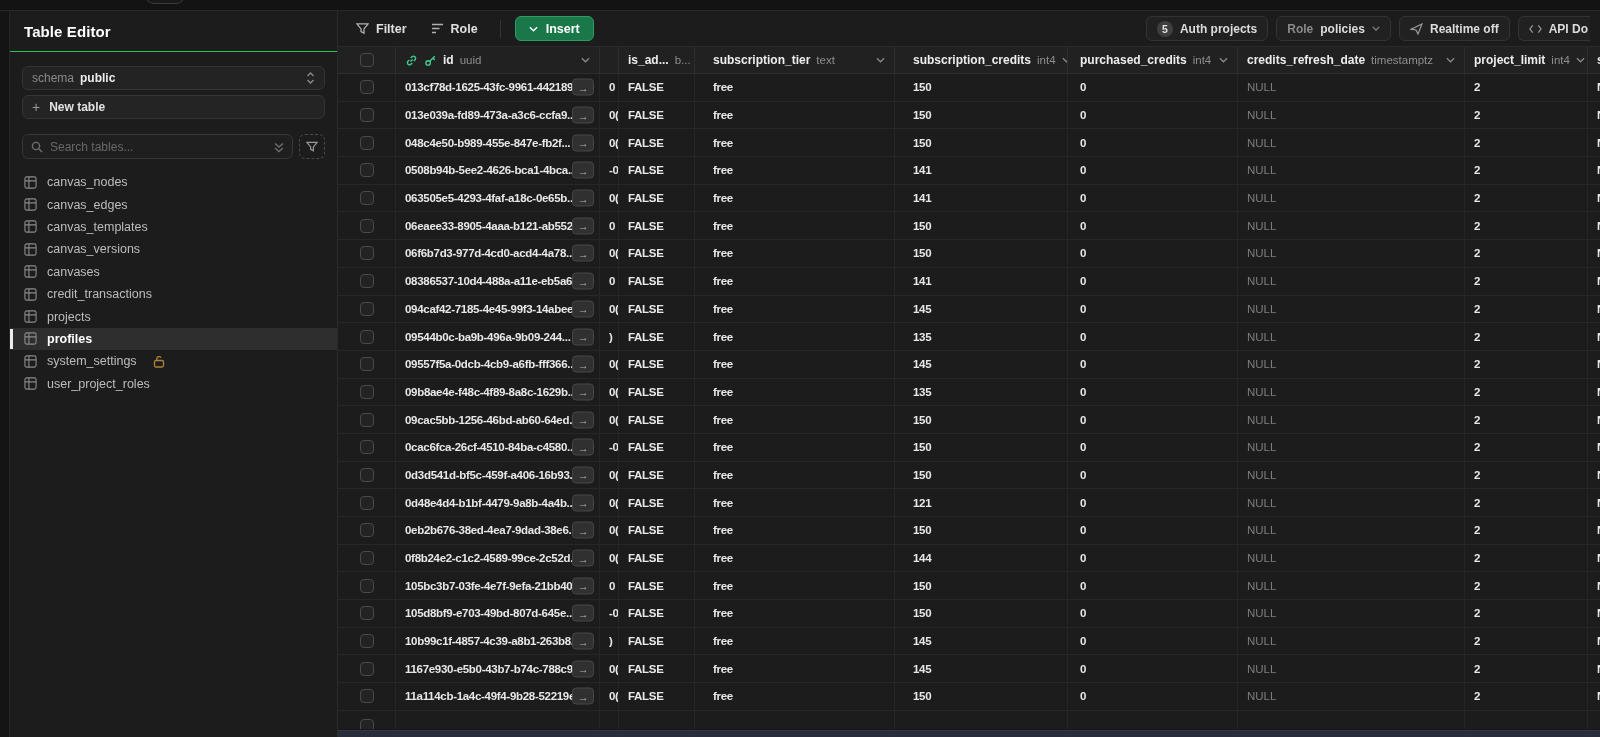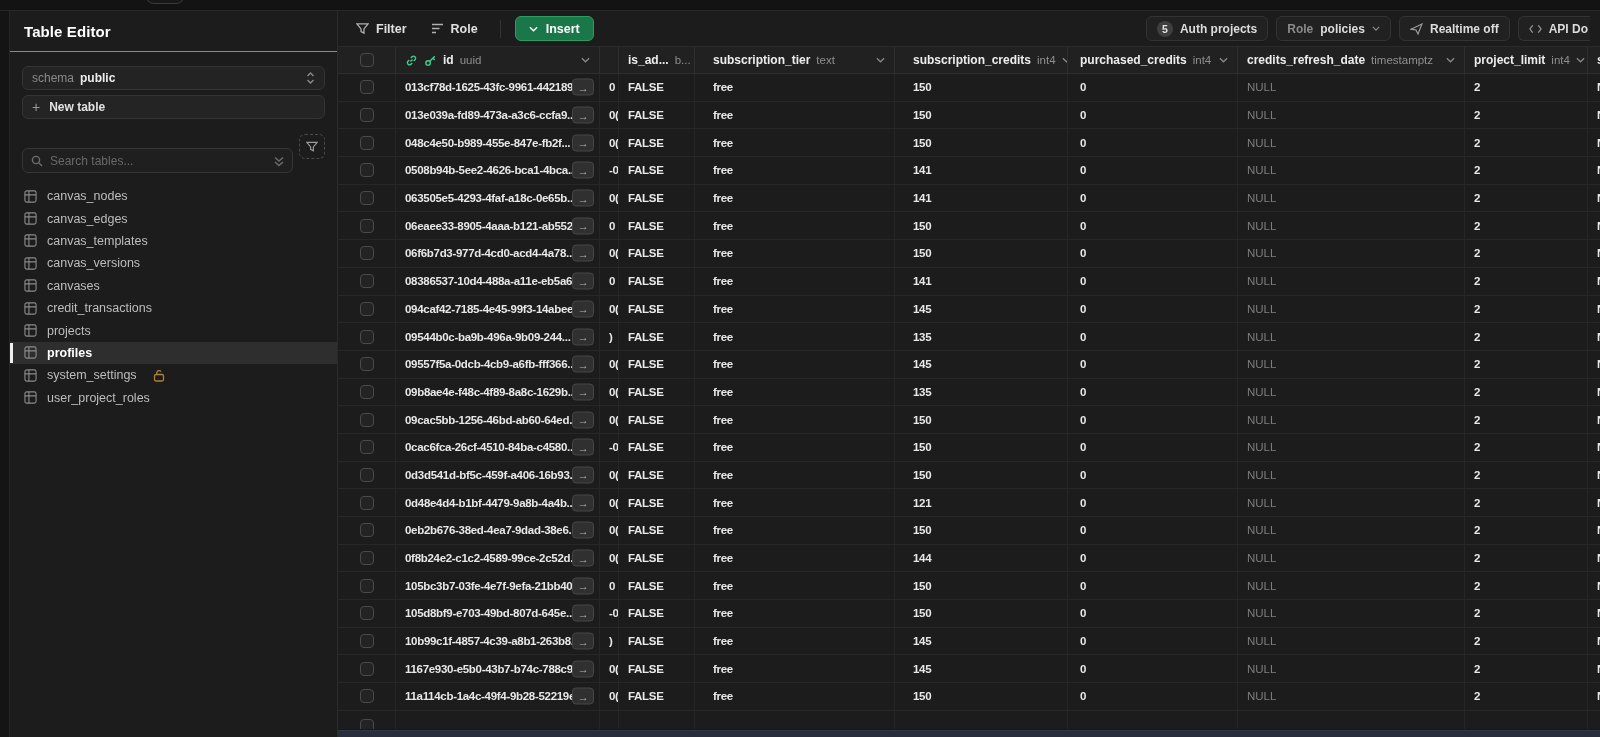--- a/index.html
+++ b/index.html
@@ -24,21 +24,21 @@
   .ctrl { height:24px; border-radius:6px; display:flex; align-items:center; font-size:12px; }
   .schema-select { background:#232323; border:1px solid #343434; padding:0 9px; cursor:pointer; }
   .schema-select .dim { color:#8a8a8a; margin-right:6px; }
   .schema-select .val { color:#ececec; font-weight:700; }
   .updown { margin-left:auto; color:#8a8a8a; display:flex; }
   .new-table { margin-top:5px; background:#242424; border:1px solid #343434; padding:0 9px;
     width:100%; color:#e3e3e3; font-weight:700; cursor:pointer; }
   .new-table .plus { color:#9a9a9a; font-weight:400; margin-right:9px; font-size:14px; line-height:1; }
   .search-row { display:flex; gap:6px; margin-top:15px; }
   .search-box { flex:1; background:#1f1f1f; border:1px solid #363636; border-radius:6px;
-    height:25px; display:flex; align-items:center; padding:0 8px; gap:7px;margin-top:14px; }
+    height:25px; display:flex; align-items:center; padding:0 8px; gap:7px; }
   .search-box input { background:transparent; border:0; outline:0; color:#cfcfcf;
     font-size:12px; width:100%; font-family:inherit; }
   .search-box input::placeholder { color:#686868; }
   .filter-mini { width:26px; height:25px; border:1px dashed #4a4a4a; border-radius:6px;
     background:transparent; display:flex; align-items:center; justify-content:center; cursor:pointer; }
   .table-list { margin-top:12px; }
   .t-item { height:22.4px; display:flex; align-items:center; gap:10px; padding-left:14px;
     font-size:12.5px; color:#bdbdbd; cursor:pointer; position:relative; }
   .t-item.selected { background:#2e2e2e; color:#ffffff; font-weight:700; }
   .t-item.selected::before { content:""; position:absolute; left:0; top:1px; bottom:1px;

